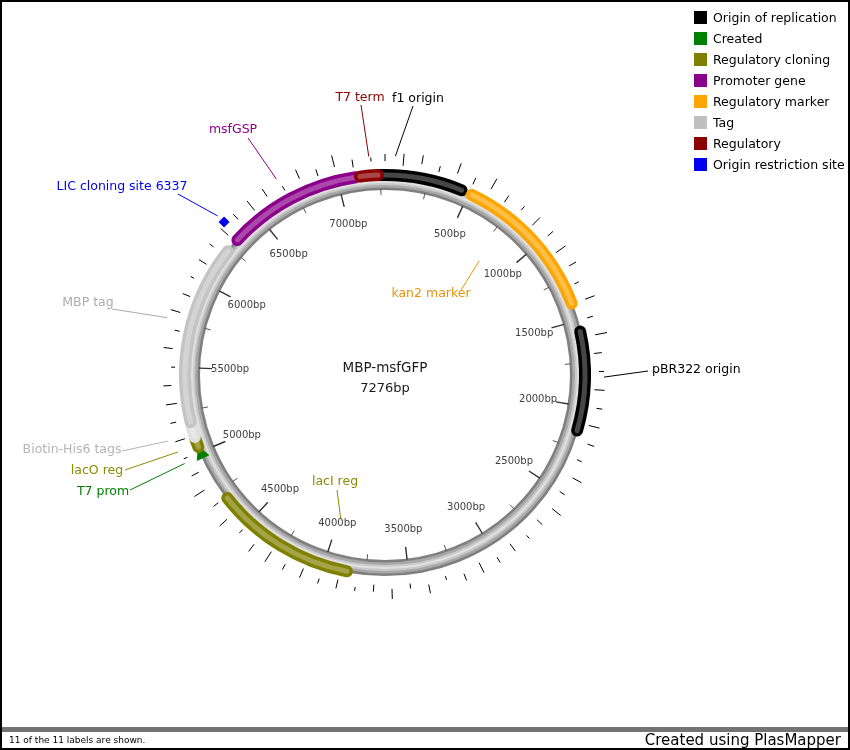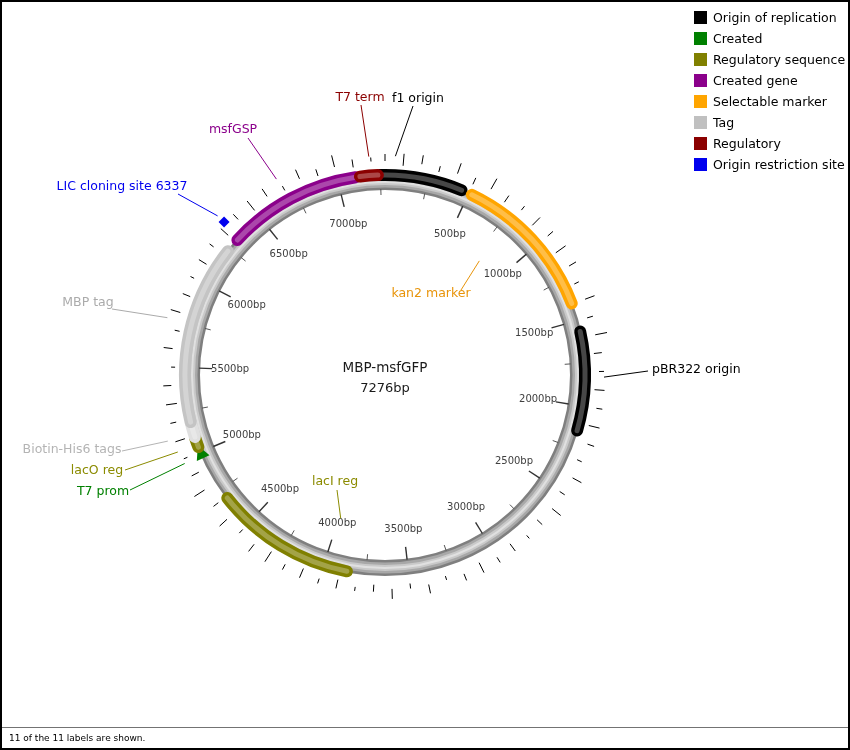--- a/index.html
+++ b/index.html
@@ -4,21 +4,21 @@
 <style>
   html,body{margin:0;padding:0;background:#fff;}
   .page{position:relative;width:850px;height:750px;background:#fff;border:2px solid #000;
         box-sizing:border-box;font-family:"DejaVu Sans","Liberation Sans",sans-serif;overflow:hidden;}
   #map{position:absolute;left:0;top:0;}
   #map text{font-family:"DejaVu Sans","Liberation Sans",sans-serif;}
   .legend{position:absolute;top:9px;left:692px;display:flex;flex-direction:column;gap:8px;}
   .legend-row{display:flex;align-items:center;gap:6px;height:13px;}
   .swatch{width:13px;height:13px;display:inline-block;flex:0 0 13px;}
   .legend-label{font-size:12.5px;color:#000;white-space:nowrap;line-height:13px;}
-  .footer{position:absolute;left:0;bottom:0;width:100%;height:21px;border-top:1px solid #737373;
+  .footer{position:absolute;left:0;bottom:0;width:100%;height:21px;border-top:5px solid #737373;
           display:flex;align-items:center;justify-content:space-between;padding:0 7px;
           box-sizing:border-box;background:#fff;}
   .footer-note{font-size:9px;color:#000;}
   .credit{font-size:15px;color:#000;}
 </style>
 </head>
 <body>
 
 <div class="page">
   <svg id="map" width="850" height="727" viewBox="0 0 850 727">
@@ -191,39 +191,40 @@
       <div class="legend-row">
         <span class="swatch" style="background: rgb(0, 0, 0);"></span>
         <span class="legend-label">Origin of replication</span>
       </div>
       <div class="legend-row">
         <span class="swatch" style="background: rgb(0, 128, 0);"></span>
         <span class="legend-label">Created</span>
       </div>
       <div class="legend-row">
         <span class="swatch" style="background: rgb(128, 128, 0);"></span>
-        <span class="legend-label">Regulatory sequence</span>
+        <span class="legend-label">Regulatory cloning</span>
       </div>
       <div class="legend-row">
         <span class="swatch" style="background: rgb(139, 0, 139);"></span>
-        <span class="legend-label">Created gene</span>
+        <span class="legend-label">Promoter gene</span>
       </div>
       <div class="legend-row">
         <span class="swatch" style="background: rgb(255, 165, 0);"></span>
-        <span class="legend-label">Selectable marker</span>
+        <span class="legend-label">Regulatory marker</span>
       </div>
       <div class="legend-row">
         <span class="swatch" style="background: rgb(192, 192, 192);"></span>
         <span class="legend-label">Tag</span>
       </div>
       <div class="legend-row">
         <span class="swatch" style="background: rgb(139, 0, 0);"></span>
         <span class="legend-label">Regulatory</span>
       </div>
       <div class="legend-row">
         <span class="swatch" style="background: rgb(0, 0, 238);"></span>
         <span class="legend-label">Origin restriction site</span>
       </div>
     </div>
   <div class="footer">
     <span class="footer-note">11 of the 11 labels are shown.</span>
+    <span class="credit">Created using PlasMapper</span>
   </div>
 </div>
 
 </body></html>

